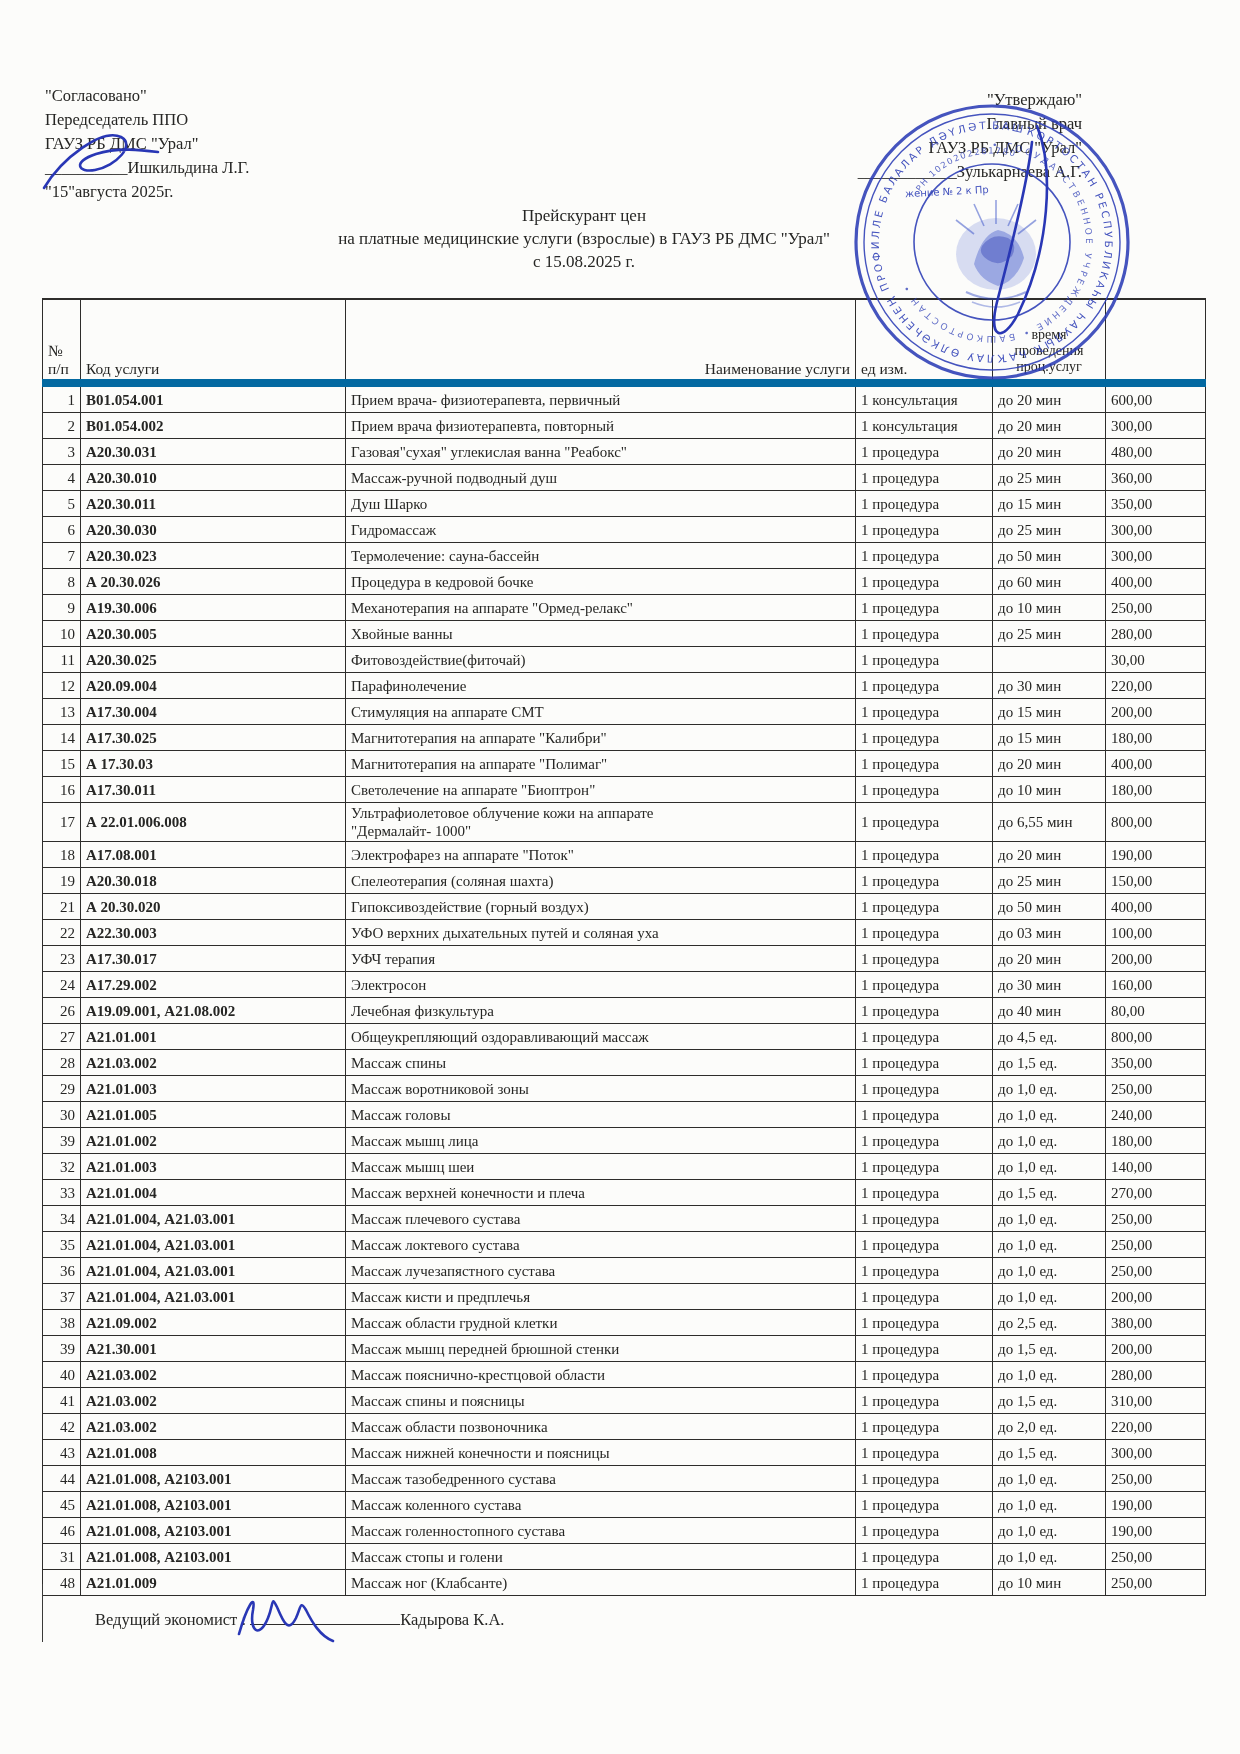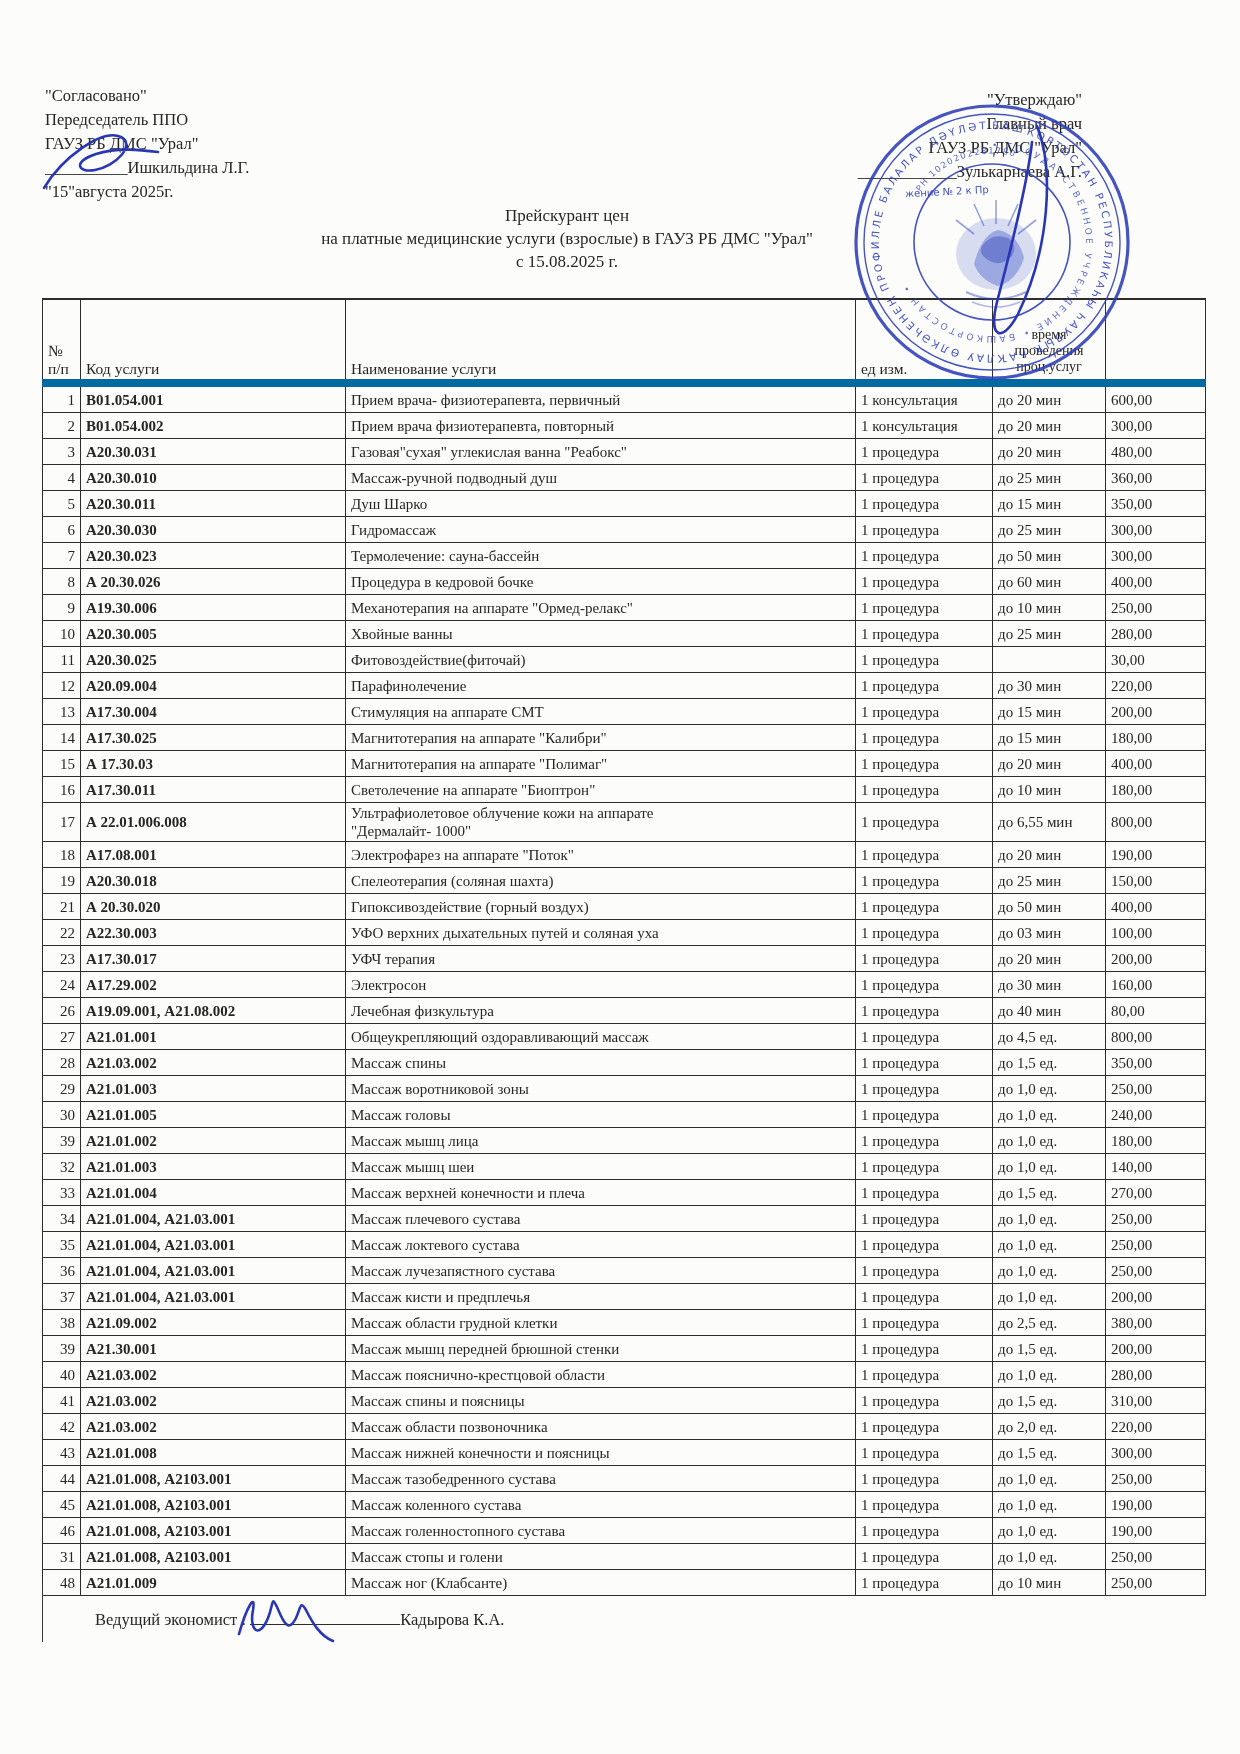--- a/index.html
+++ b/index.html
@@ -11,21 +11,21 @@
     font-family:"Liberation Serif","DejaVu Serif",serif;
     color:#262624;
     overflow:hidden;
   }
   
   .hdr-left{position:absolute;left:45px;top:84px;font-size:16.5px;line-height:24px;}
   .hdr-right{position:absolute;right:158px;top:88px;font-size:16.5px;line-height:24px;text-align:right;}
   .hdr-line{white-space:pre;}
   .uline{letter-spacing:0;}
   
-  .title-block{position:absolute;left:42px;top:204px;width:1050px;text-align:center;font-size:17px;line-height:23px;}
+  .title-block{position:absolute;left:59px;top:204px;width:1050px;text-align:center;font-size:17px;line-height:23px;}
   
   table.price{
     position:absolute;left:42px;top:298px;
     border-collapse:collapse;table-layout:fixed;
     width:1163px;
     font-size:15px;
   }
   table.price th,table.price td{
     border:1px solid #2e2d2b;
     padding:1px 5px;
@@ -34,21 +34,21 @@
   table.price thead th{
     border-top:2px solid #2e2d2b;
     border-bottom:8px solid #0369a1;
     height:74px;
     font-weight:normal;
     vertical-align:bottom;
     text-align:left;
     white-space:pre-line;
     font-size:15.5px;
   }
-  table.price thead th.c-name{text-align:left;}
+  table.price thead th.c-name{text-align:right;}
   table.price thead th.c-time{font-size:14px;text-align:center;line-height:16px;padding-bottom:4px;}
   table.price td{height:23px;vertical-align:middle;line-height:18px;}
   td.c-num{text-align:right;padding-right:3px;}
   td.c-code{white-space:nowrap;font-weight:bold;}
   td.c-name{white-space:pre-line;}
   td.c-price{text-align:left;padding-right:7px;}
   
   .footer{position:absolute;left:95px;top:1608px;font-size:16.5px;}
   .footer .sig-line{display:inline-block;width:150px;border-bottom:1.4px solid #2e2d2b;height:16px;}
   

